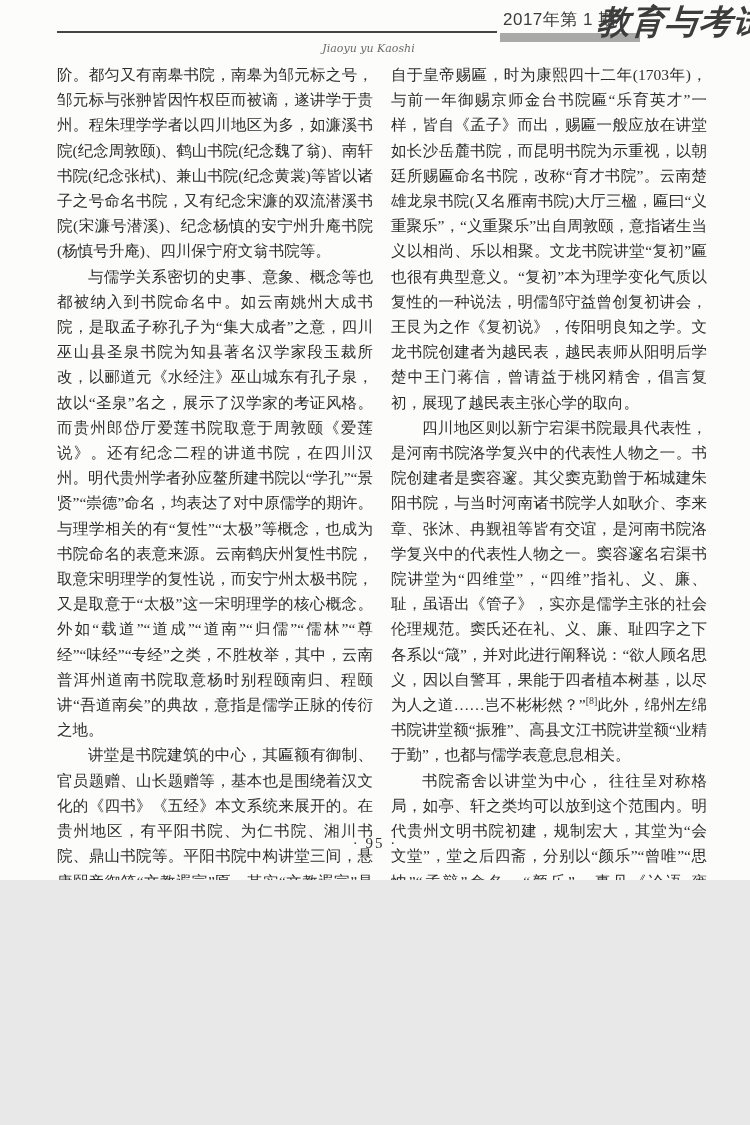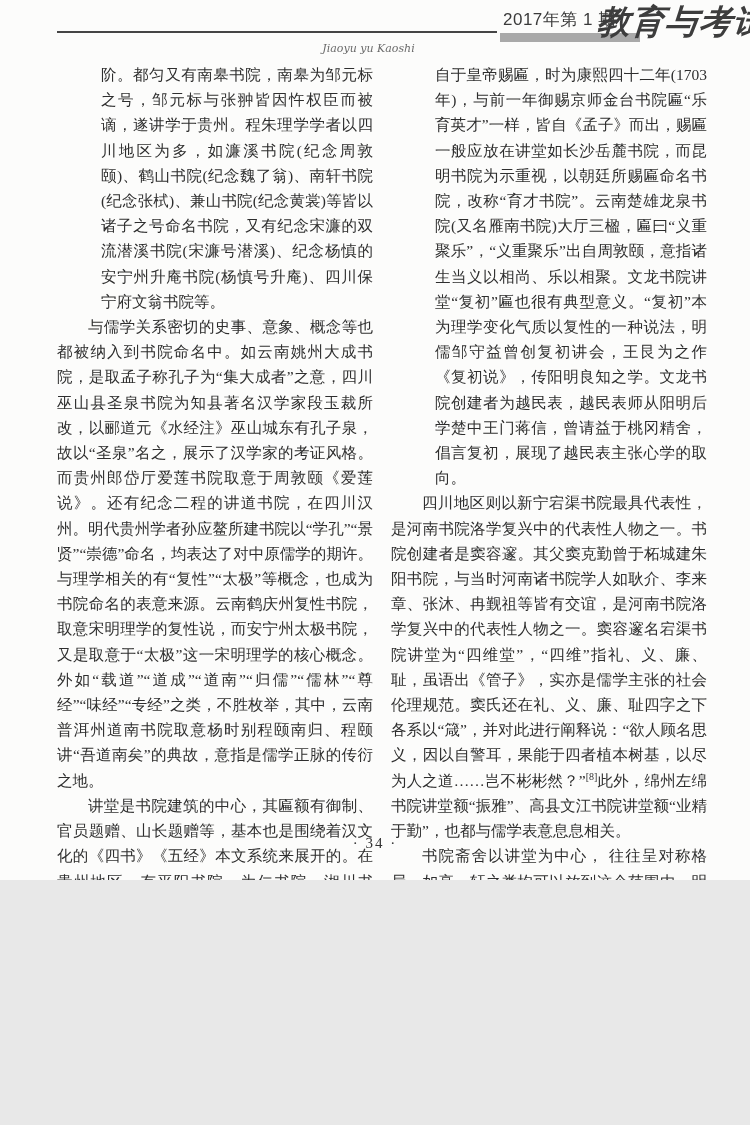--- a/index.html
+++ b/index.html
@@ -46,21 +46,21 @@
     width:650px;height:990px;
     display:flex;gap:18px;
   }
   .col{
     flex:1;
     font-size:15.5px;line-height:25.2px;
     text-align:justify;
     overflow:hidden;
   }
   .col p{margin:0;text-indent:2em;}
-  .col p.noindent{text-indent:0;margin-left:44px;}
+  .col p.noindent{text-indent:0;}
   .section-heading{
     font-weight:bold;
     font-family:"Liberation Sans","DejaVu Sans",sans-serif;
     color:#222;
   }
   sup.ref{
     font-size:10px;line-height:0;vertical-align:super;
   }
   
   .page-number{
@@ -90,15 +90,15 @@
     </div>
 
     <div class="col">
       <p class="noindent">自于皇帝赐匾，时为康熙四十二年(1703年)，与前一年御赐京师金台书院匾“乐育英才”一样，皆自《孟子》而出，赐匾一般应放在讲堂如长沙岳麓书院，而昆明书院为示重视，以朝廷所赐匾命名书院，改称“育才书院”。云南楚雄龙泉书院(又名雁南书院)大厅三楹，匾曰“义重聚乐”，“义重聚乐”出自周敦颐，意指诸生当义以相尚、乐以相聚。文龙书院讲堂“复初”匾也很有典型意义。“复初”本为理学变化气质以复性的一种说法，明儒邹守益曾创复初讲会，王艮为之作《复初说》，传阳明良知之学。文龙书院创建者为越民表，越民表师从阳明后学楚中王门蒋信，曾请益于桃冈精舍，倡言复初，展现了越民表主张心学的取向。</p>
       <p><span>四川地区则以新宁宕渠书院最具代表性，是河南书院洛学复兴中的代表性人物之一。书院创建者是窦容邃。其父窦克勤曾于柘城建朱阳书院，与当时河南诸书院学人如耿介、李来章、张沐、冉觐祖等皆有交谊，是河南书院洛学复兴中的代表性人物之一。窦容邃名宕渠书院讲堂为“四维堂”，“四维”指礼、义、廉、耻，虽语出《管子》，实亦是儒学主张的社会伦理规范。窦氏还在礼、义、廉、耻四字之下各系以“箴”，并对此进行阐释说：“欲人顾名思义，因以自警耳，果能于四者植本树基，以尽为人之道……岂不彬彬然？”</span><sup class="ref">[8]</sup><span>此外，绵州左绵书院讲堂额“振雅”、高县文江书院讲堂额“业精于勤”，也都与儒学表意息息相关。</span></p>
       <p>书院斋舍以讲堂为中心， 往往呈对称格局，如亭、轩之类均可以放到这个范围内。明代贵州文明书院初建，规制宏大，其堂为“会文堂”，堂之后四斋，分别以“颜乐”“曾唯”“思忱”“孟辩”命名。“颜乐”，事见《论语·雍也》，孔子赞颜回说“贤哉回也！ 一箪食，一瓢饮，在陋巷，人不堪其忧，回亦不改其乐”。二程从学于周敦颐，周敦颐让二程去寻“孔颜乐处”，“孔颜乐处”遂成为理学的重要命题。“曾唯”出自《论语·里仁》，孔子说：“参乎！ 吾道一以贯之。”曾子解之为“夫子之道，忠恕而已矣。”由之曾子被视为圣人“一贯”之道的传承者。“孟辩”出于《孟子》，孟子云“吾岂好辩哉”，展现了孟子对如洪水猛兽般的“异端”之反对。</p>
     </div>
 
   </div>
 
-  <div class="page-number">· 34 ·</div>
+  <div class="page-number">· 95 ·</div>
 
 </div>
 
 </body></html>

